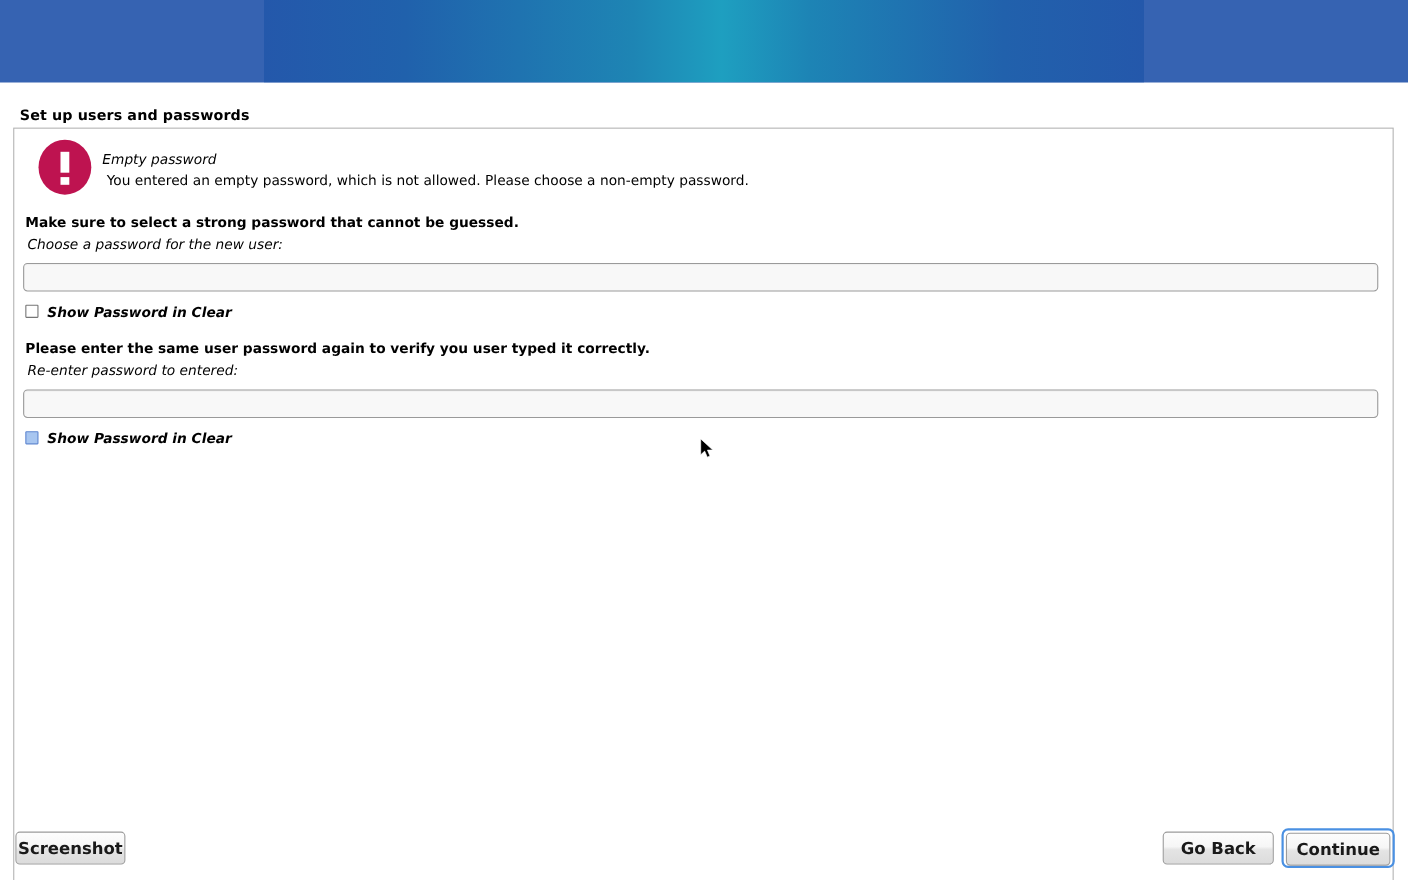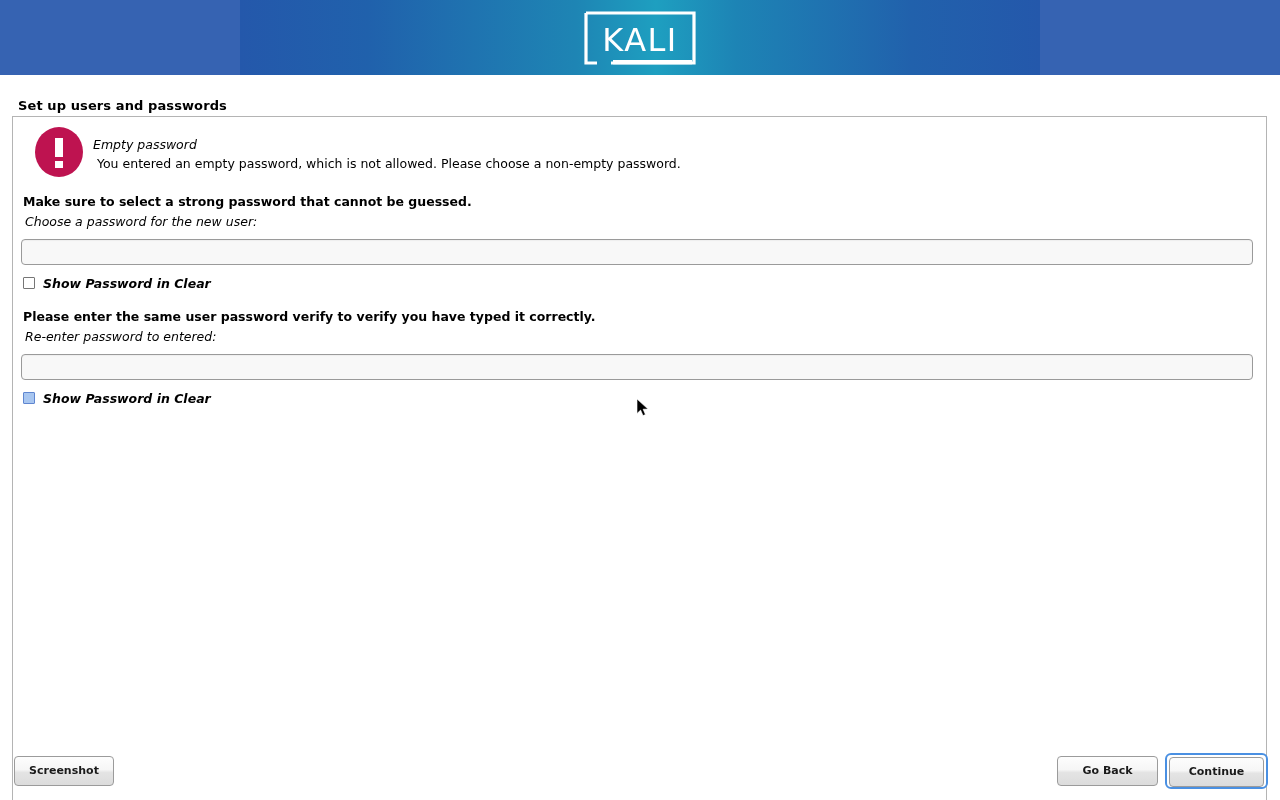--- a/index.html
+++ b/index.html
@@ -172,21 +172,21 @@
 
   
   .btn {
     position: absolute;
     box-sizing: border-box;
     height: 30px;
     border: 1px solid #9b9b9b;
     border-radius: 4px;
     background: linear-gradient(to bottom, #fdfdfd 0%, #f6f6f6 45%, #e4e4e4 55%, #dcdcdc 100%);
     font-family: "DejaVu Sans", "Liberation Sans", sans-serif;
-    font-size: 11px;
+    font-size: 15px;
     font-weight: bold;
     color: #1a1a1a;
     cursor: pointer;
     padding: 0;
     line-height: 28px;
     text-align: center;
   }
   .btn-focus-ring {
     position: absolute;
     box-sizing: border-box;
@@ -203,28 +203,20 @@
     width: 14px;
     height: 20px;
     pointer-events: none;
   }
 </style>
 </head>
 <body>
 
 <div id="banner">
   <div id="banner-gradient"></div>
-  <div id="kali-logo">
-    <svg width="114" height="56" viewBox="0 0 114 56" xmlns="http://www.w3.org/2000/svg">
-
-      <path d="M3 3 H111 V53 H28 M14 53 H3 V3" fill="none" stroke="#ffffff" stroke-width="3.2"></path>
-      <path d="M30 52.2 H109" fill="none" stroke="#ffffff" stroke-width="4.2"></path>
-      <text x="57" y="41" font-family="&quot;DejaVu Sans&quot;, &quot;Liberation Sans&quot;, sans-serif" font-size="32" fill="#ffffff" text-anchor="middle" letter-spacing="1.5">KALI</text>
-    </svg>
-  </div>
 </div>
 
 <div id="page-title">Set up users and passwords</div>
 
 <div id="panel">
 
   <div id="error-block">
     <div id="error-icon">
       <div class="bang-stem"></div>
       <div class="bang-dot"></div>
@@ -237,21 +229,21 @@
 
   <div class="field-label" style="left:12px; top:97px;">Choose a password for the new user:</div>
 
   <input class="text-input" style="left: 8px; top: 122px; width: 1232px;" type="password" placeholder="">
 
   <div class="checkbox-row" style="left:10px; top:158px;">
     <span class="checkbox-box"></span>
     <span class="checkbox-label">Show Password in Clear</span>
   </div>
 
-  <div class="section-heading" style="left:10px; top:192px;">Please enter the same user password verify to verify you have typed it correctly.</div>
+  <div class="section-heading" style="left:10px; top:192px;">Please enter the same user password again to verify you user typed it correctly.</div>
 
   <div class="field-label" style="left:12px; top:212px;">Re-enter password to entered:</div>
 
   <input class="text-input" style="left: 8px; top: 237px; width: 1232px;" type="password" placeholder="">
 
   <div class="checkbox-row" style="left:10px; top:273px;">
     <span class="checkbox-box focused"></span>
     <span class="checkbox-label">Show Password in Clear</span>
   </div>
 

